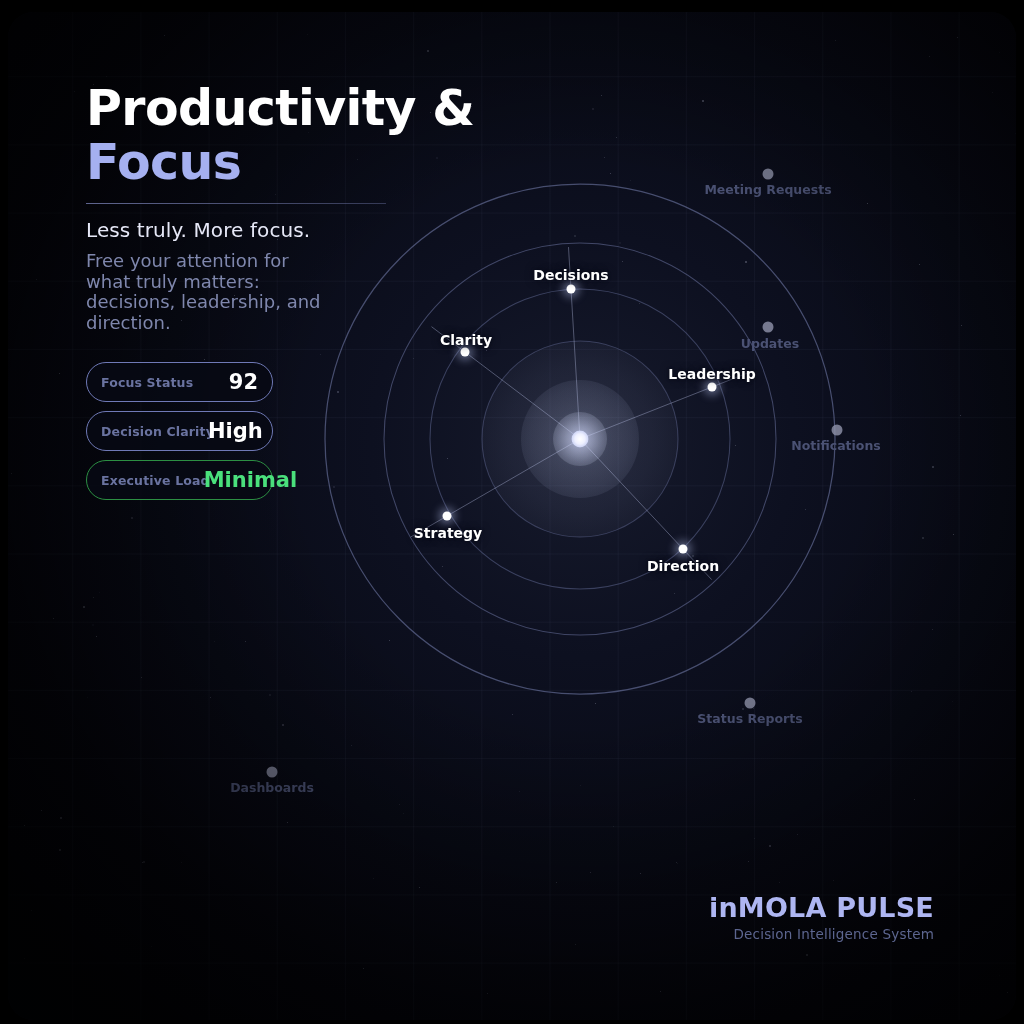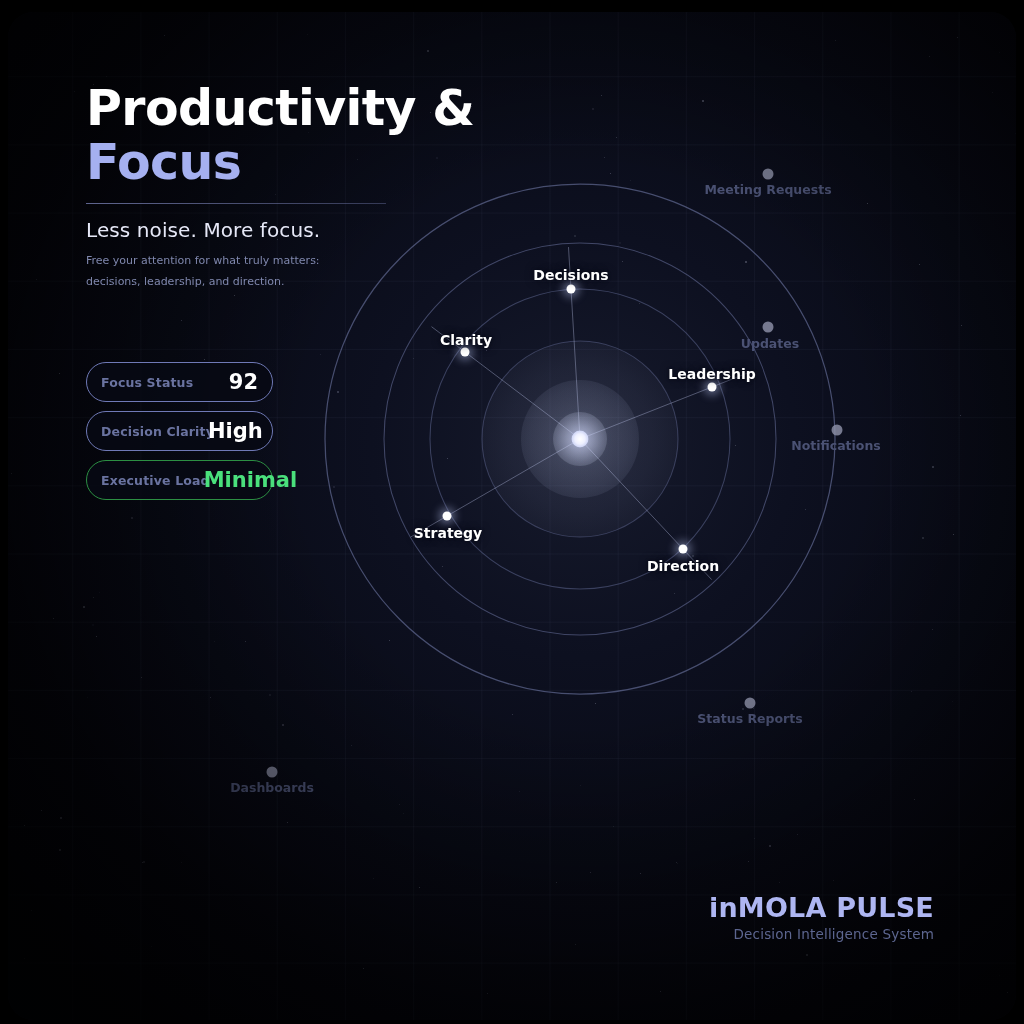--- a/index.html
+++ b/index.html
@@ -97,21 +97,21 @@
     top: 206px;
     font-size: 20px;
     color: #e6e8f7;
     letter-spacing: 0.1px;
   }
   .subcopy {
     position: absolute;
     left: 78px;
     top: 239px;
     width: 252px;
-    font-size: 11px;
+    font-size: 18px;
     line-height: 20.6px;
     color: #7f87ad;
   }
 
   
   .metrics {
     position: absolute;
     left: 78px;
     top: 350px;
     width: 187px;
@@ -406,21 +406,21 @@
         <div class="noise-label" style="left: 264px; top: 775px;">Dashboards</div>
       </div>
 
     <div class="vignette"></div>
 
     <div class="headline">
       <div class="title-line-1">Productivity &amp;</div>
       <div class="title-line-2">Focus</div>
     </div>
     <div class="divider"></div>
-    <div class="tagline">Less noise. More focus.</div>
+    <div class="tagline">Less truly. More focus.</div>
     <div class="subcopy">Free your attention for what truly matters: decisions, leadership, and direction.</div>
 
     <div class="metrics" id="metrics-list">
         <div class="metric-card">
           <span class="metric-label">Focus Status</span>
           <span class="metric-value">92</span>
         </div>
         <div class="metric-card">
           <span class="metric-label">Decision Clarity</span>
           <span class="metric-value">High</span>

